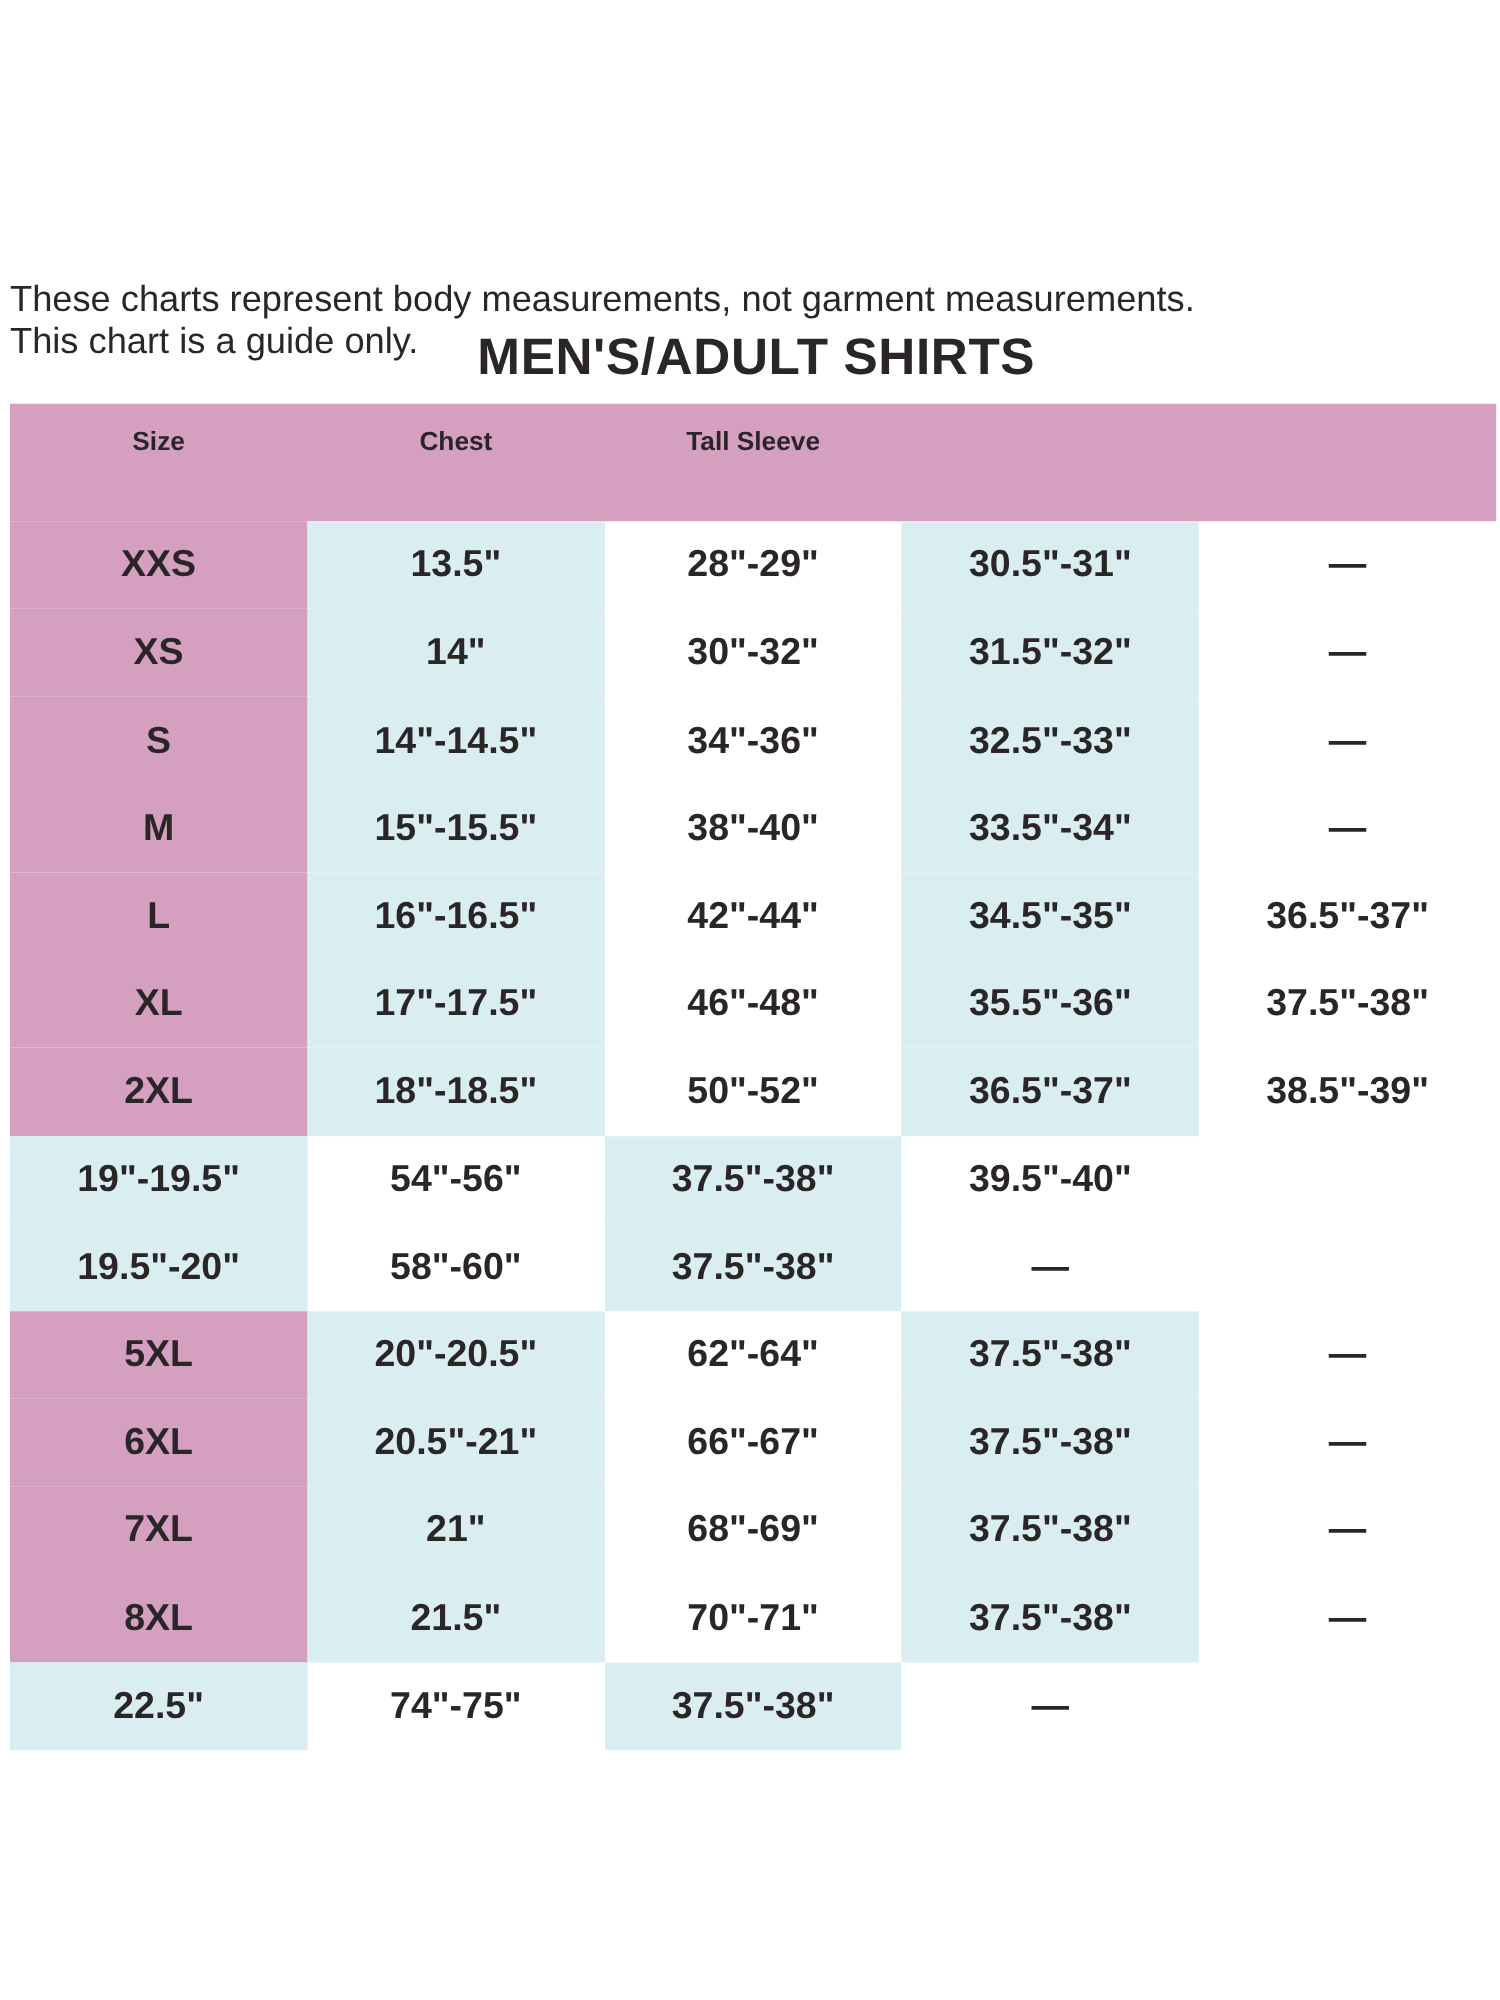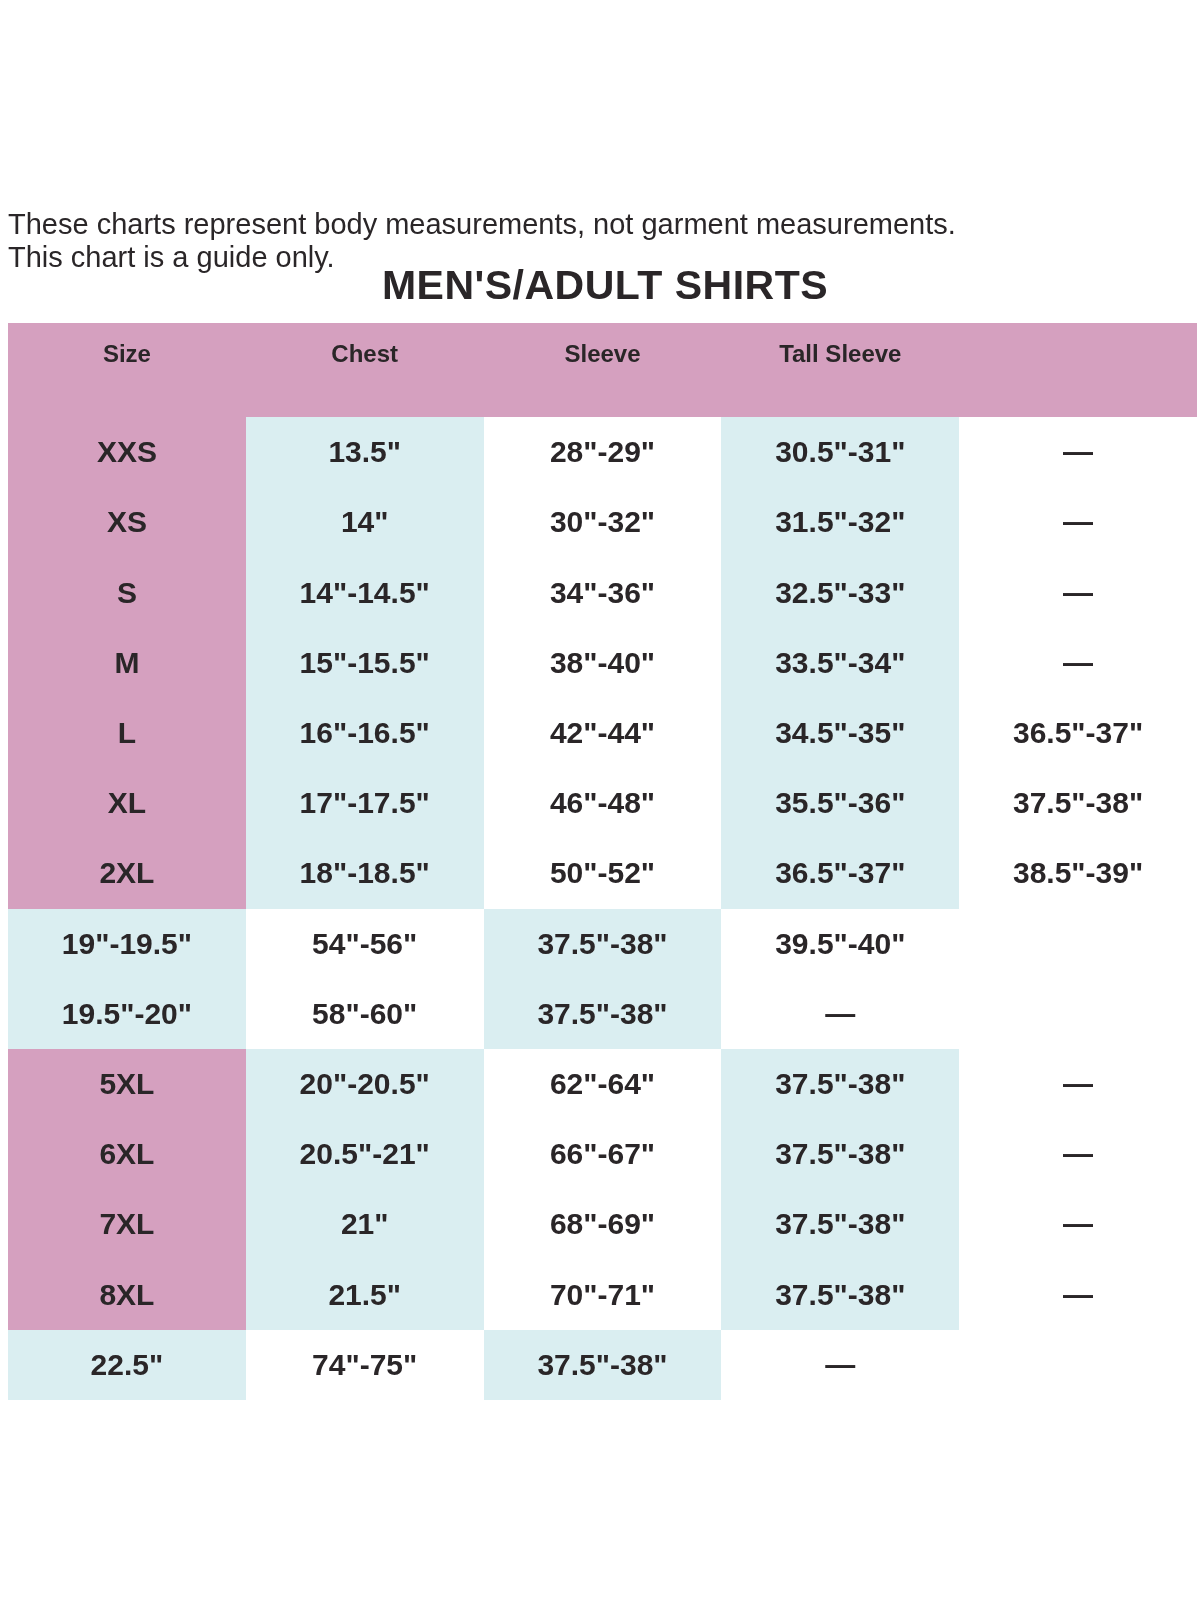--- a/index.html
+++ b/index.html
@@ -20,21 +20,21 @@
   .page {
     position: relative;
     width: 1200px;
     height: 1600px;
     background: var(--bg);
     overflow: hidden;
   }
   .intro {
     position: absolute;
     left: 8px;
-    top: 208px;
+    top: 224px;
     font-size: 29px;
     line-height: 33px;
     font-weight: 400;
     color: var(--text);
     white-space: nowrap;
   }
   .title {
     position: absolute;
     left: 0;
     top: 262px;
@@ -56,21 +56,21 @@
     display: grid;
     grid-template-columns: repeat(5, 1fr);
     height: 94px;
     background: var(--pink);
   }
   .hcell {
     display: flex;
     justify-content: center;
     align-items: flex-start;
     padding-top: 13px;
-    font-size: 24px;
+    font-size: 21px;
     line-height: 35px;
     font-weight: 700;
     color: var(--text);
   }
   .tbody {
     display: grid;
     grid-template-rows: repeat(14, 1fr);
     height: 983px;
     text-align: center;
   }
@@ -99,21 +99,20 @@
     <div>These charts represent body measurements, not garment measurements.</div>
     <div>This chart is a guide only.</div>
   </div>
 
   <h1 class="title">MEN'S/ADULT SHIRTS</h1>
 
   <div class="size-table">
     <div class="thead">
       <div class="hcell">Size</div>
       <div class="hcell">Chest</div>
-      <div class="hcell">Sleeve</div>
       <div class="hcell">Tall Sleeve</div>
     </div>
     <div class="tbody">
         <div class="row">
           <div class="cell col0">XXS</div>
           <div class="cell col1">13.5"</div>
           <div class="cell col2">28"-29"</div>
           <div class="cell col3">30.5"-31"</div>
           <div class="cell col4">—</div>
         </div>

